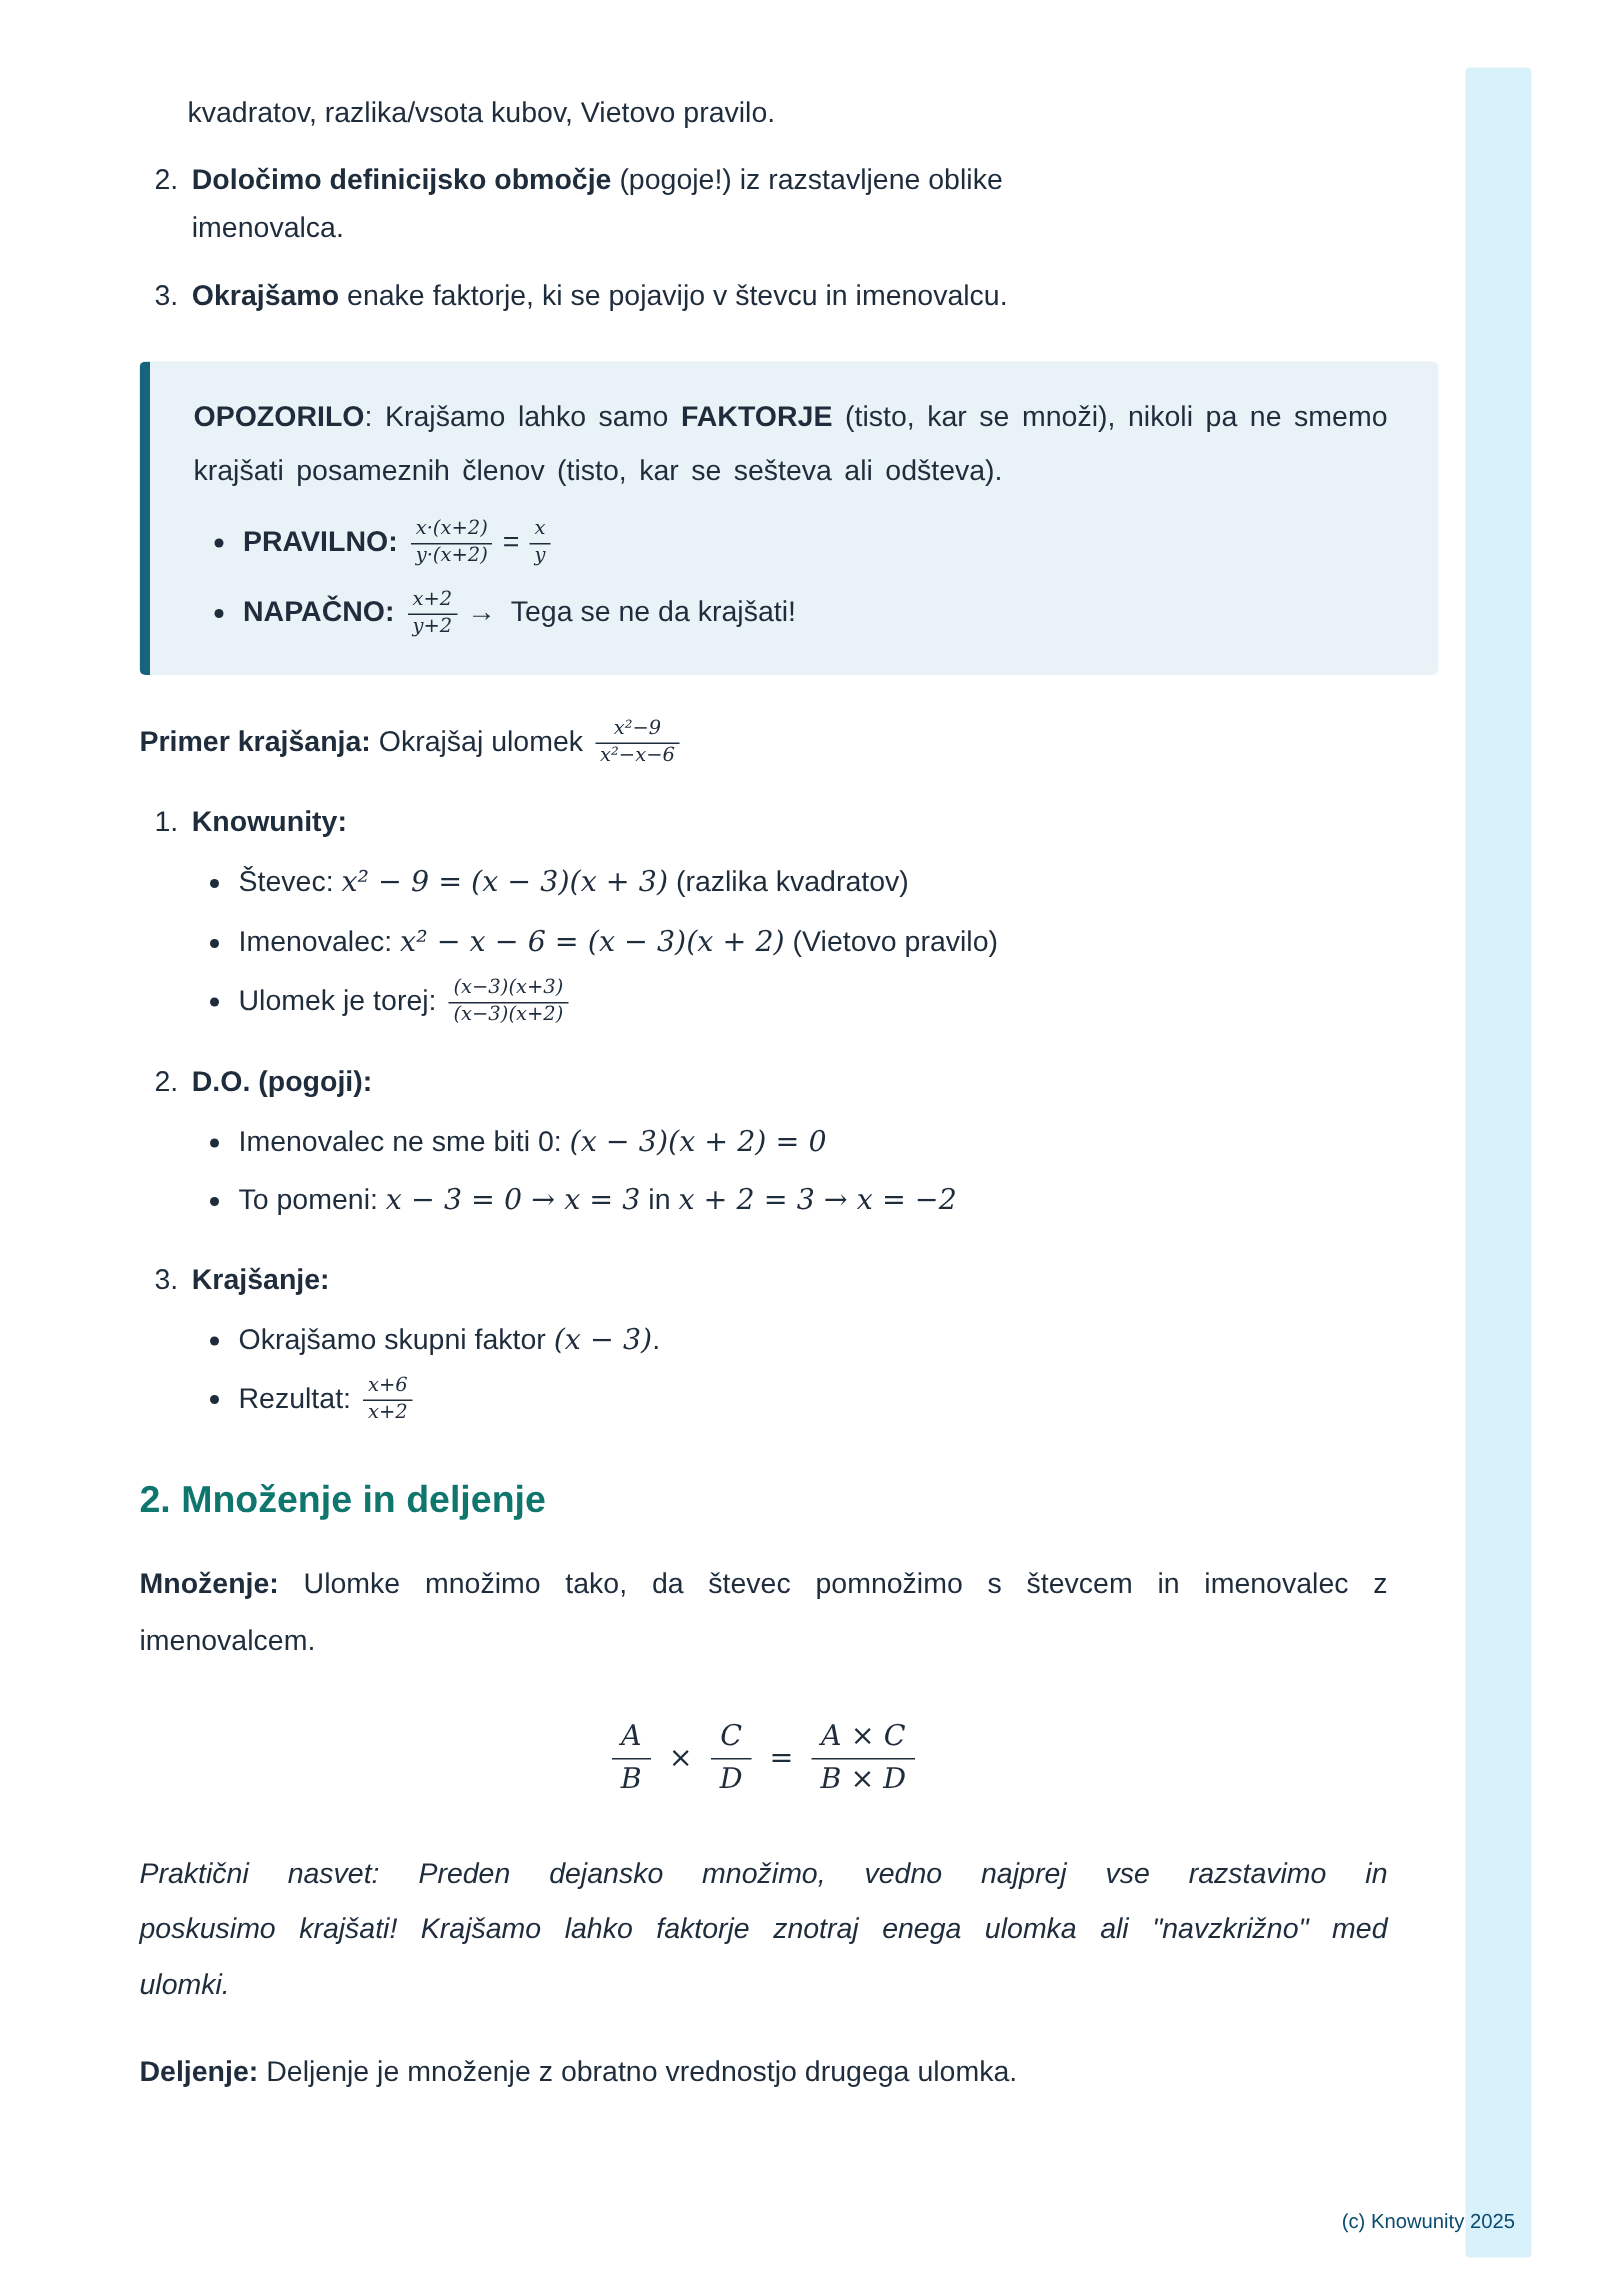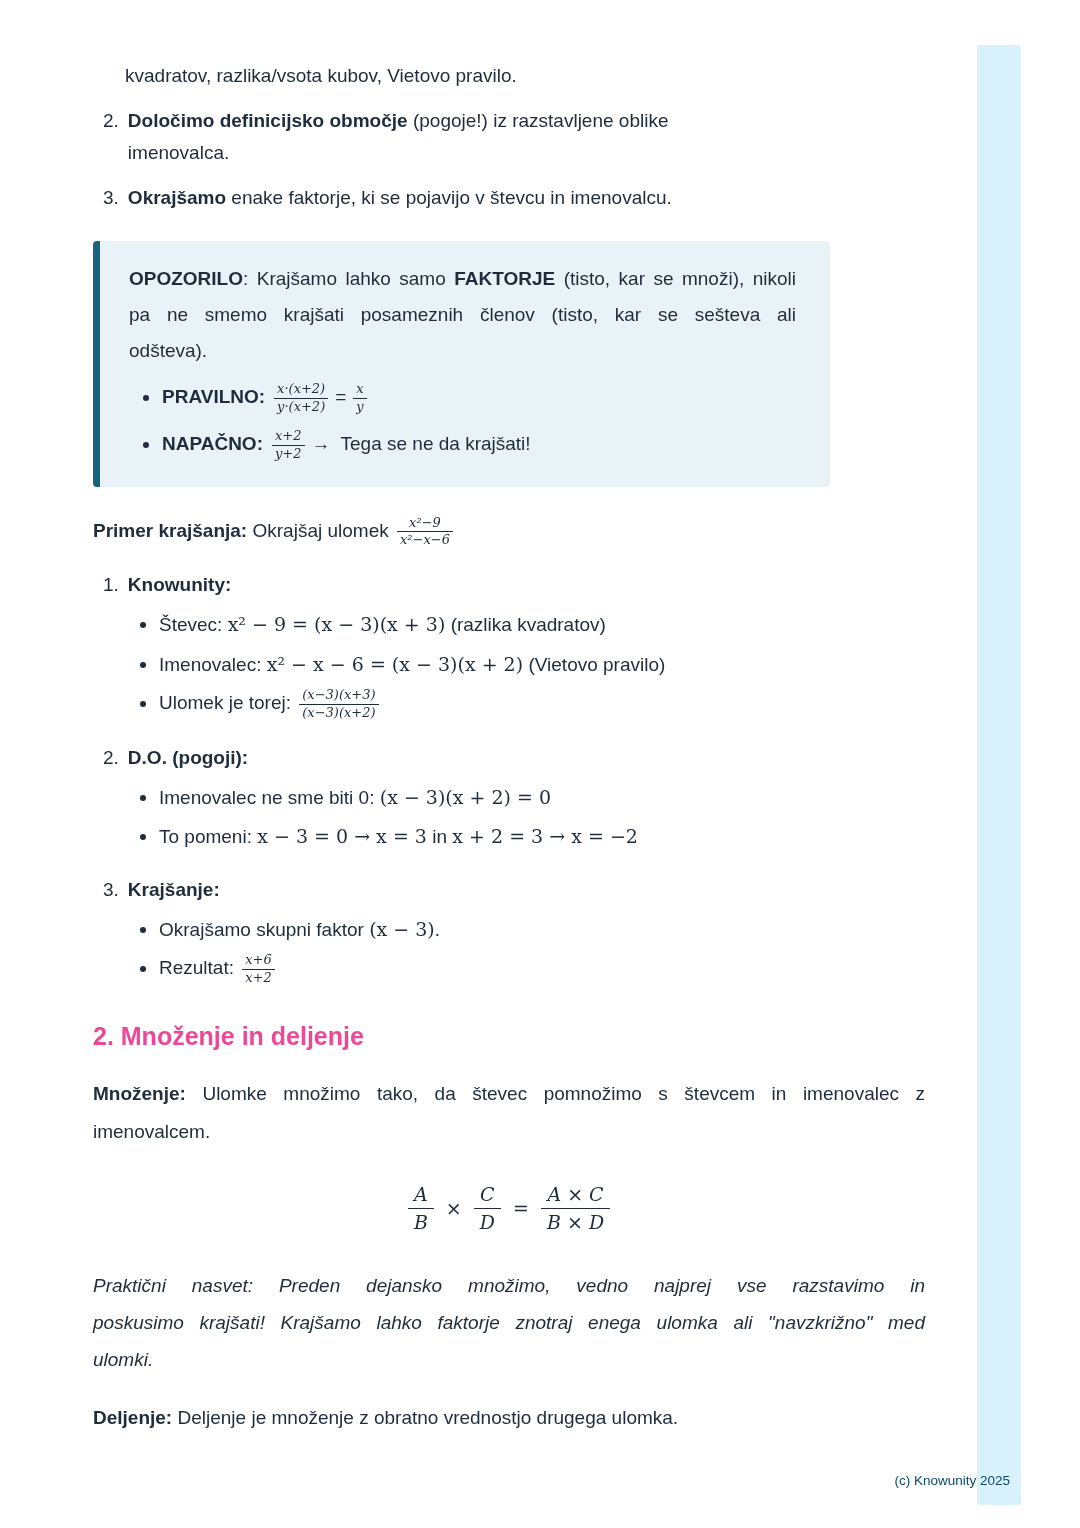--- a/index.html
+++ b/index.html
@@ -19,21 +19,21 @@
     font-size: 19px; line-height: 1.72; z-index: 0;
   }
   b { font-weight: 700; }
   .indent { padding-left: 32px; }
   .olist-item { display: flex; margin-top: 12px; }
   .olist-num { flex: 0 0 auto; margin-left: 10px; margin-right: 9px; }
   .olist-text { flex: 0 1 auto; }
   .wrap-narrow { max-width: 600px; }
 
   .warning {
-    margin-top: 26px; width: 737px;
+    margin-top: 26px; width: 866px;
     background: #e9f2f6; border-left: 7px solid #17657d; border-radius: 4px;
     padding: 20px 34px 24px 29px;
   }
   .warn-p { margin: 0; text-align: justify; line-height: 1.9; word-spacing: 3px; }
 
   .bullet { display: flex; align-items: flex-start; }
   .warning .bullet { margin: 12px 0 0 14px; }
   .dot {
     flex: 0 0 auto; width: 6px; height: 6px; border-radius: 50%;
     background: #1e2c3c; margin: 14px 13px 0 0;
@@ -46,29 +46,29 @@
 
   .frac {
     display: inline-flex; flex-direction: column; align-items: center;
     vertical-align: middle; margin: 0 3px;
     font-family: "DejaVu Serif", "Liberation Serif", serif;
     font-style: italic; font-size: 13px; line-height: 1.3;
   }
   .frac .num, .frac .den { padding: 0 3px; white-space: nowrap; }
   .frac .den { border-top: 1px solid #1e2c3c; }
 
-  .math { font-family: "DejaVu Serif", "Liberation Serif", serif; }
+  .math { font-family: "DejaVu Serif", "Liberation Serif", serif; font-style: italic; }
 
   .example { margin-top: 28px; }
   .step { margin-top: 20px; }
   .step-head { display: flex; }
   .step-bullets { padding-left: 47px; }
   .step .bullet { margin-top: 6px; }
 
-  .h2 { margin-top: 34px; font-size: 25px; line-height: 1.25; font-weight: 700; color: #ec4899; }
+  .h2 { margin-top: 34px; font-size: 25px; line-height: 1.25; font-weight: 700; color: #0f766e; }
   .para { margin-top: 22px; text-align: justify; line-height: 2; }
   .para-mult { word-spacing: 6px; }
   .tip { margin-top: 30px; font-style: italic; text-align: justify; word-spacing: 9px; line-height: 1.95; }
   .deljenje { margin-top: 24px; }
 
   .formula {
     margin-top: 30px; display: flex; justify-content: center; align-items: center;
     font-family: "DejaVu Serif", "Liberation Serif", serif; font-size: 19px;
   }
   .bigfrac {

